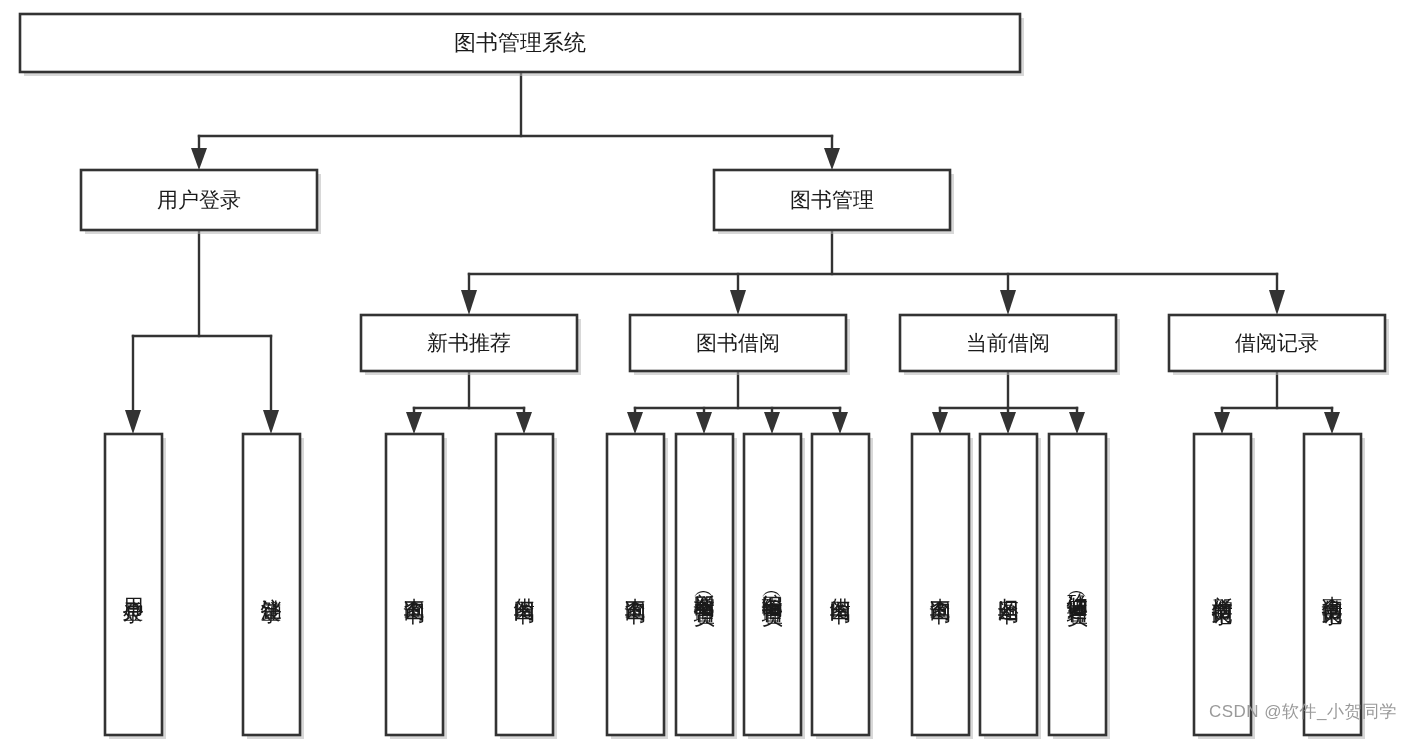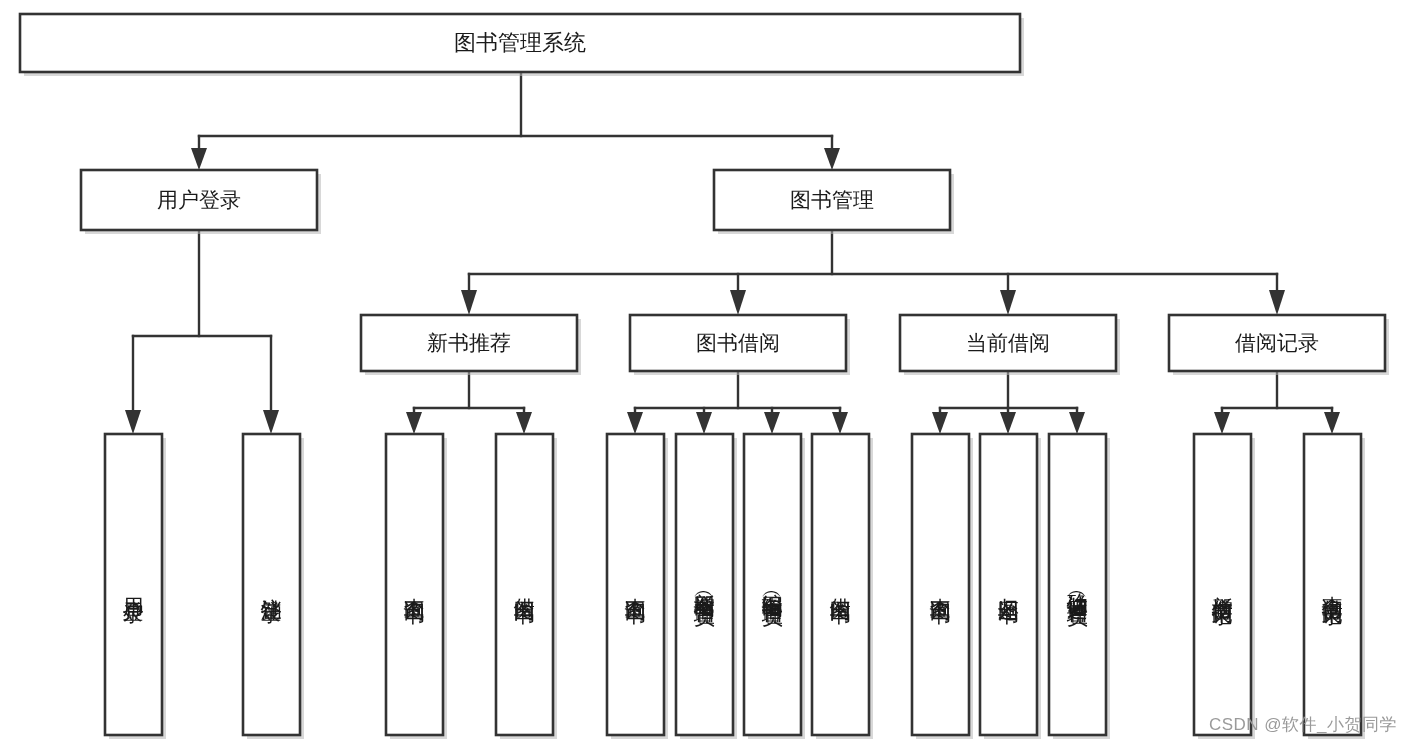--- a/index.html
+++ b/index.html
@@ -70,21 +70,21 @@
     letter-spacing: 2px;
     display: flex;
     align-items: center;
     justify-content: center;
     white-space: nowrap;
     pointer-events: none;
   }
   .watermark {
     position: absolute;
     right: 8px;
-    bottom: 11px;
+    bottom: 24px;
     font-family: "Liberation Sans", "DejaVu Sans", sans-serif;
     font-size: 17px;
     color: #9a9a9a;
     letter-spacing: 0.5px;
     white-space: nowrap;
   }
 </style>
 </head>
 <body>
 

